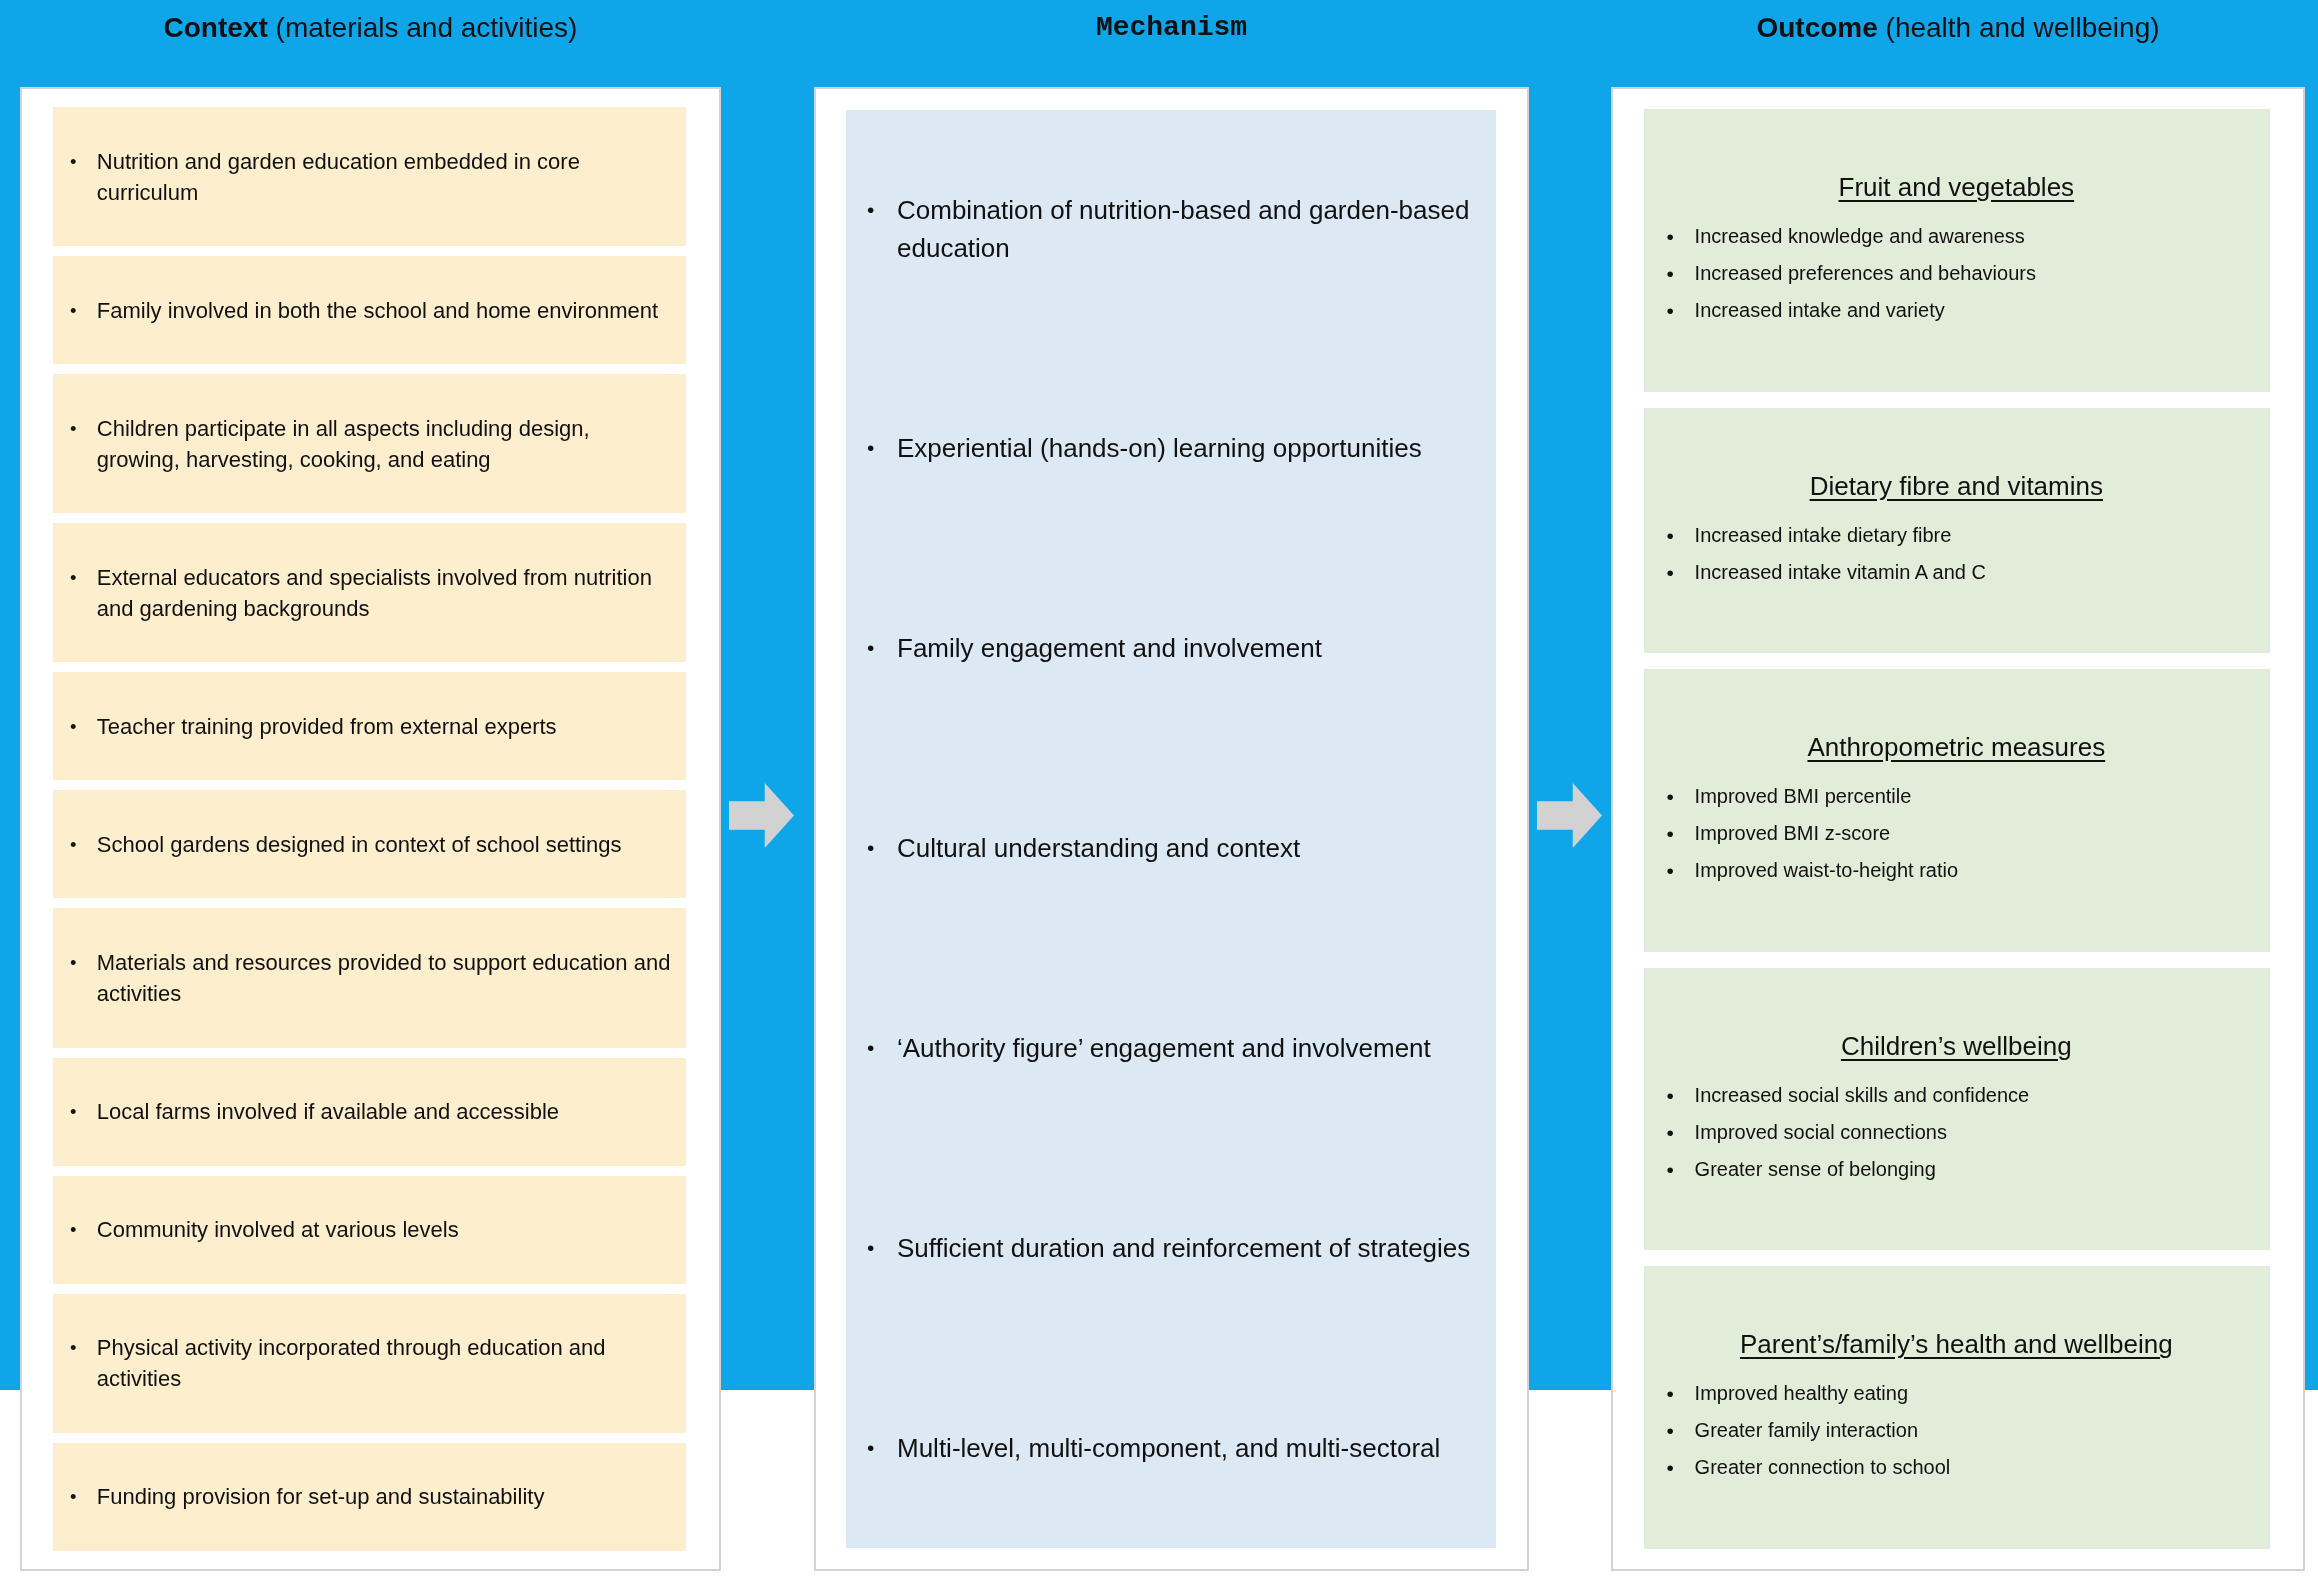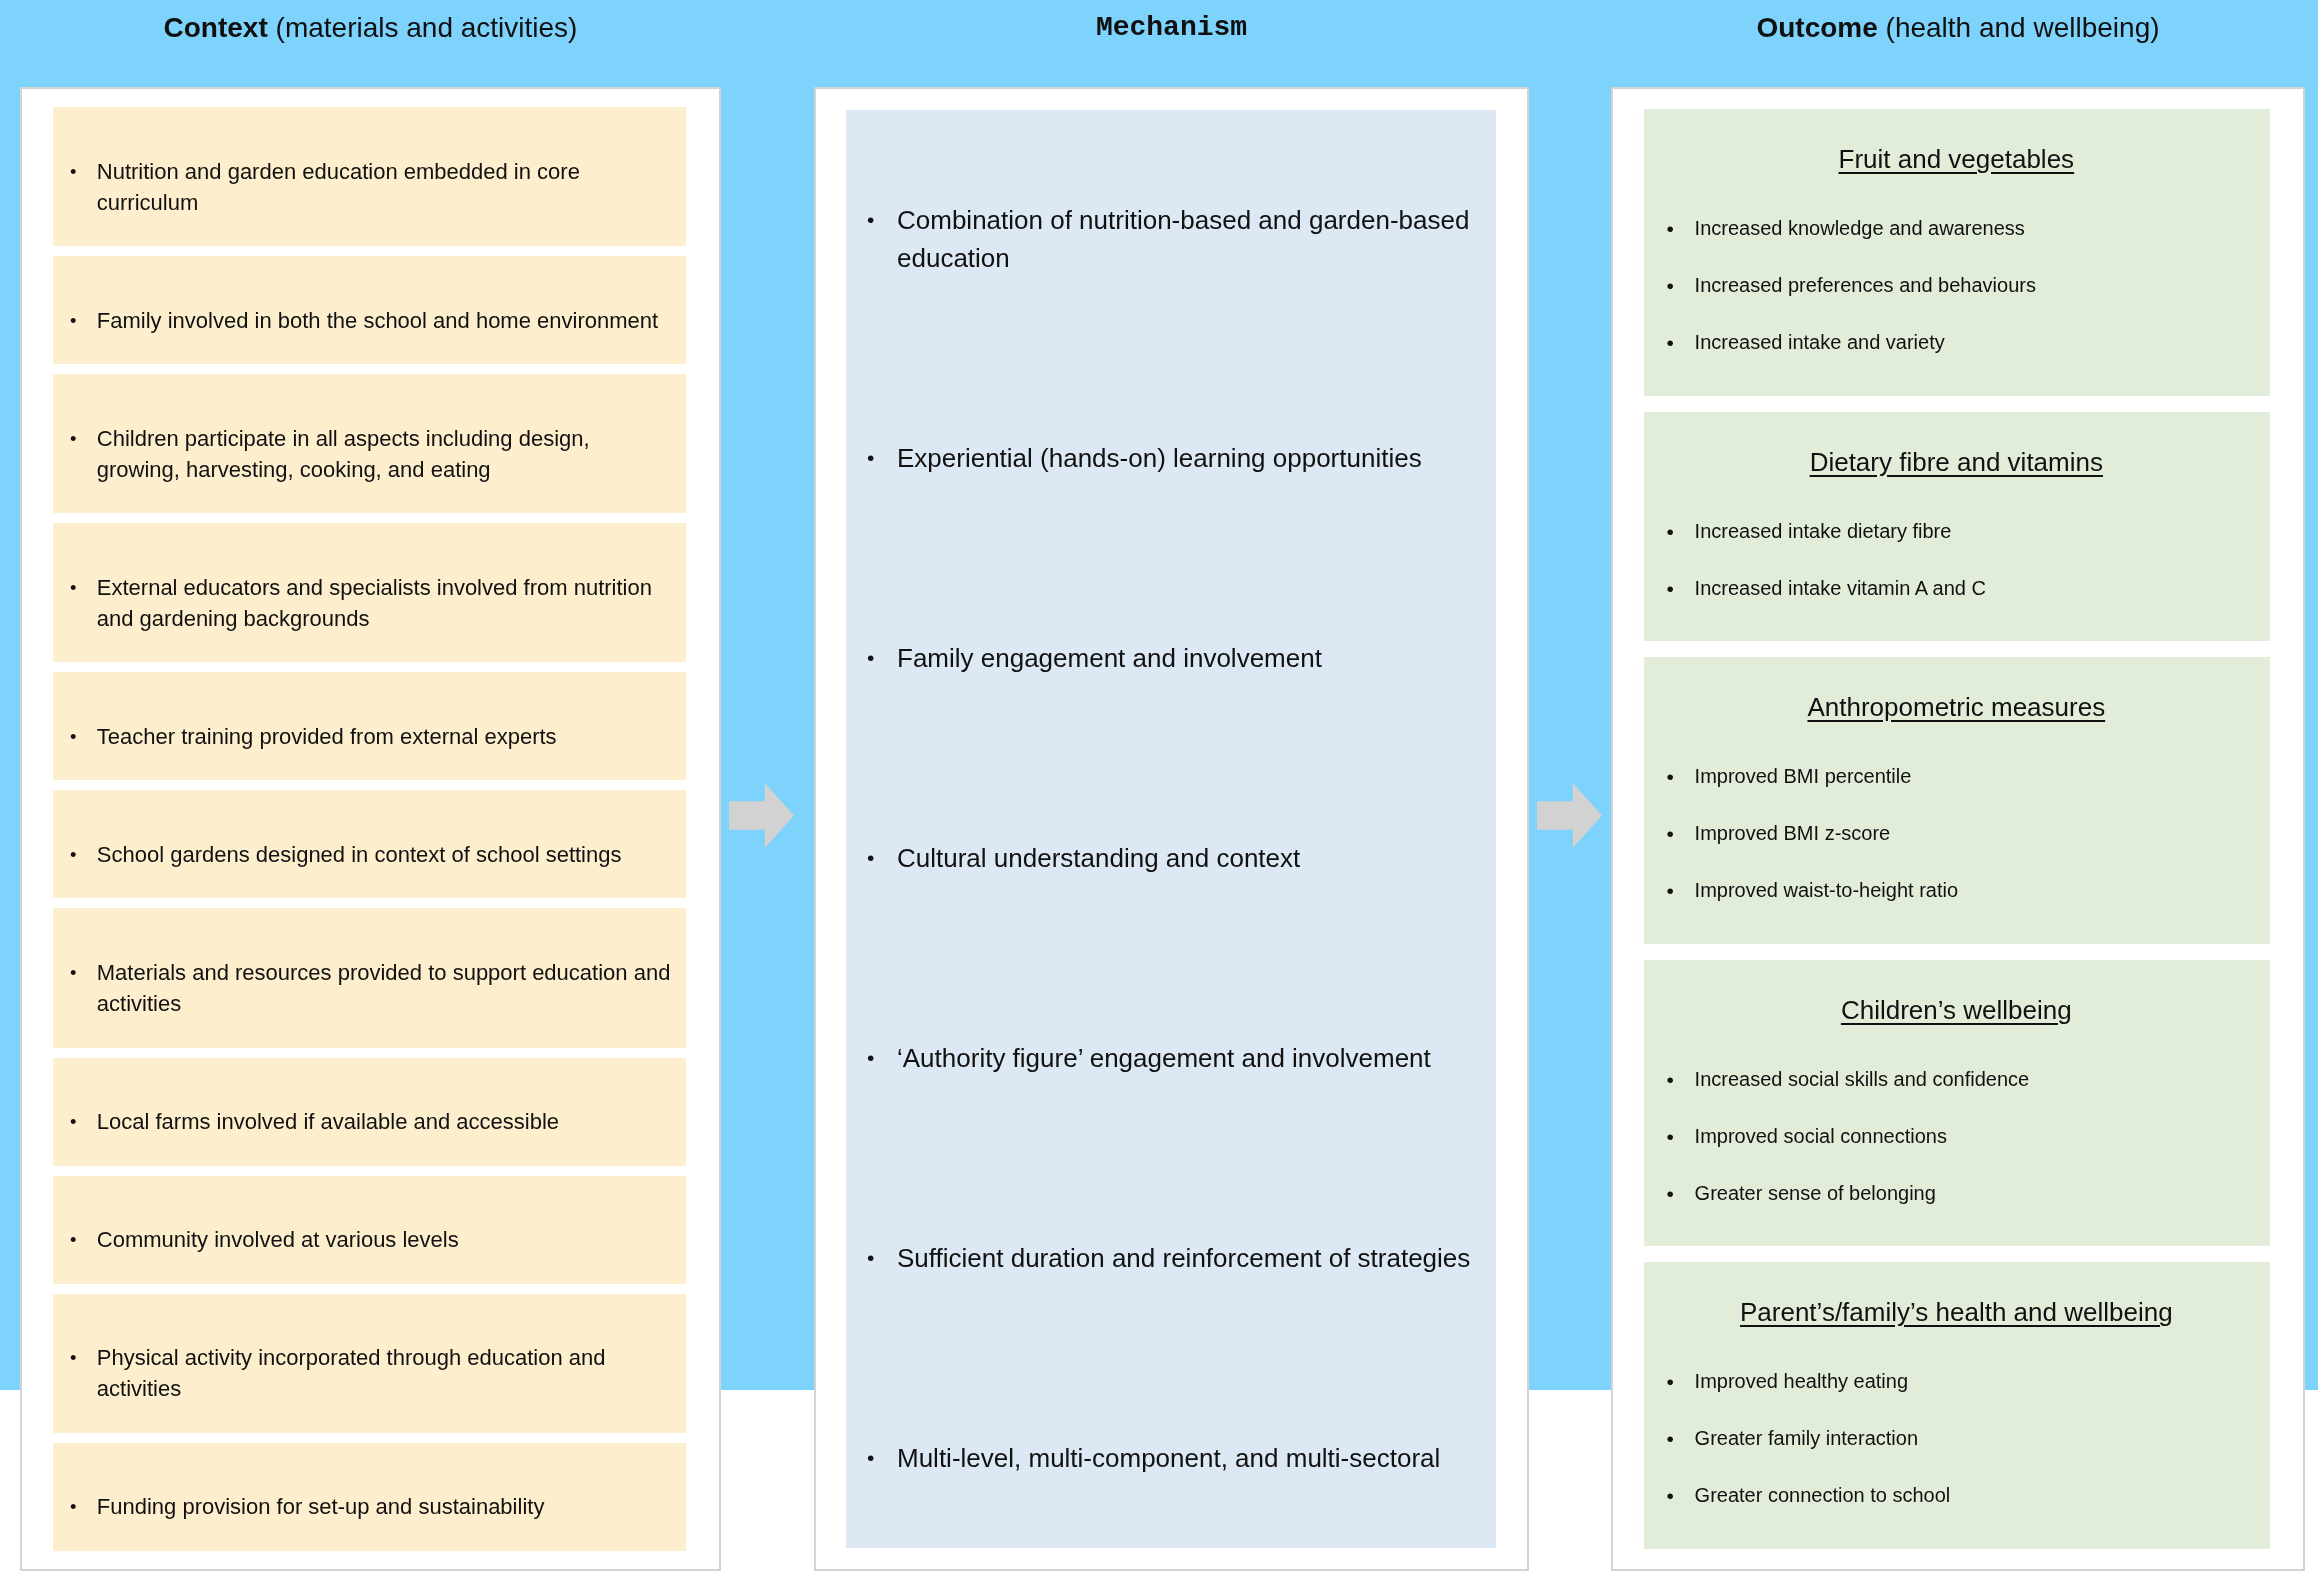--- a/index.html
+++ b/index.html
@@ -9,21 +9,21 @@
     height: 1591px;
     background: #ffffff;
     font-family: "Liberation Sans", sans-serif;
     overflow: hidden;
   }
 
   #figure {
     position: relative;
     width: 2319px;
     height: 1390px;
-    background: #7dd3fc;
+    background: #0ea5e9;
   }
 
   
   .col-header {
     position: absolute;
     top: 10px;
     text-align: center;
     font-size: 28px;
     line-height: 35px;
     color: #101010;
@@ -78,21 +78,20 @@
     background: #e2edd9;
     padding: 8.5px 17px 10px 15.6px;
   }
 
   
   ul.bullets { list-style: none; }
   ul.bullets li {
     position: relative;
     padding-left: 31px;
     color: #111111;
-    margin-top: 20px;
   }
   ul.bullets li::before {
     content: "\2022";
     position: absolute;
     left: 5.7px;
     top: 0;
     font-size: 20px;
     line-height: inherit;
     color: #111111;
   }

